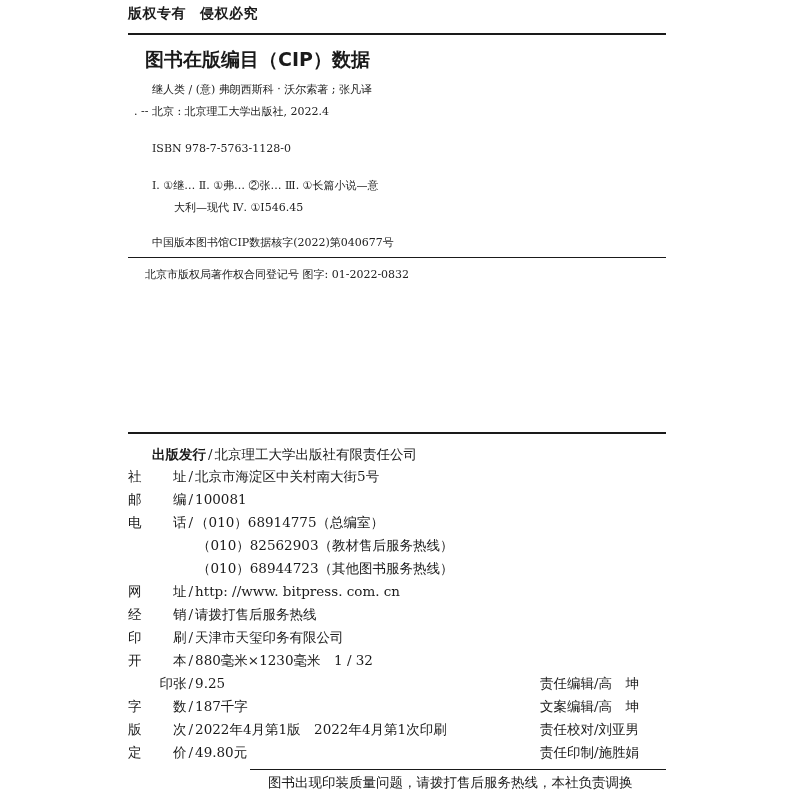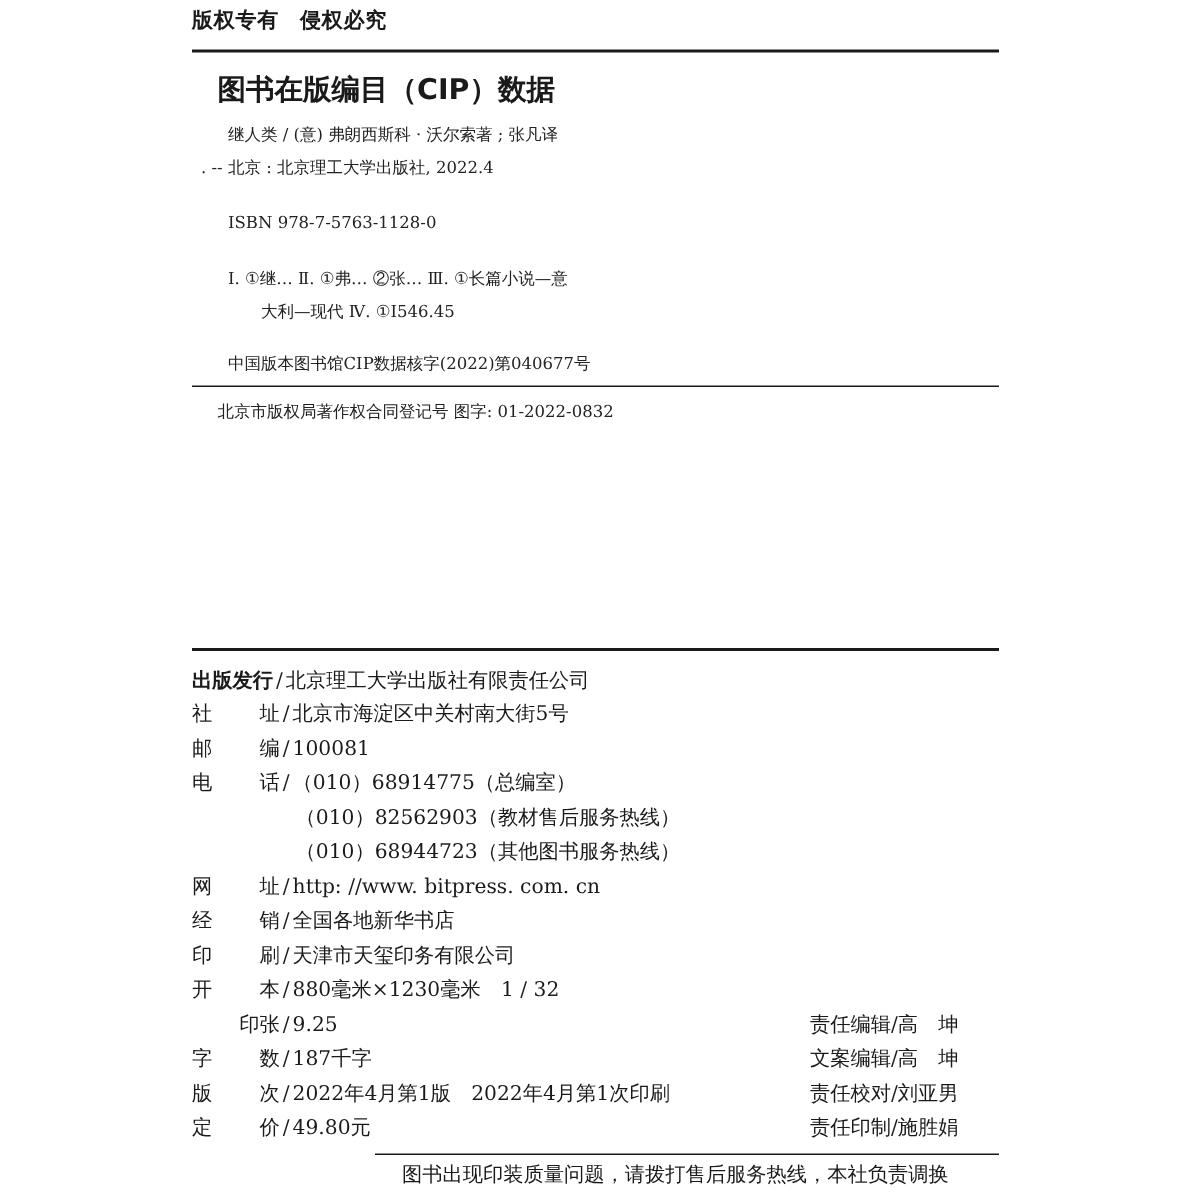--- a/index.html
+++ b/index.html
@@ -41,21 +41,21 @@
 <div class="abs cip-line" style="left:134px; top:104px;">. -- 北京 : 北京理工大学出版社, 2022.4</div>
 <div class="abs cip-line" style="left:152px; top:142px;">ISBN 978-7-5763-1128-0</div>
 <div class="abs cip-line" style="left:152px; top:178px;">Ⅰ. ①继… Ⅱ. ①弗… ②张… Ⅲ. ①长篇小说—意</div>
 <div class="abs cip-line" style="left:134px; top:200px;margin-left:40px;">大利—现代 Ⅳ. ①I546.45</div>
 <div class="abs cip-line" style="left:152px; top:235px;">中国版本图书馆CIP数据核字(2022)第040677号</div>
 <div class="rule" style="left:128px; top:257px; width:538px; height:1px;"></div>
 <div class="abs cip-line" style="left:145px; top:267px;">北京市版权局著作权合同登记号 图字: 01-2022-0832</div>
 
 <div class="rule" style="left:128px; top:432px; width:538px; height:2px;"></div>
 
-<div class="pub-row" style="top:444px;">
+<div class="pub-row" style="top:444px;margin-left:24px;">
   <span class="sans bold">出版发行</span><span class="sep">/</span><span class="val serif">北京理工大学出版社有限责任公司</span>
 </div>
 
 <div class="pub-row" style="top:466px;">
   <span class="lab1 sans" style="width:45px;">社</span><span class="sans">址</span><span class="sep">/</span><span class="val serif">北京市海淀区中关村南大街5号</span>
 </div>
 
 <div class="pub-row" style="top:489px;">
   <span class="lab1 sans" style="width:45px;">邮</span><span class="sans">编</span><span class="sep">/</span><span class="val serif">100081</span>
 </div>
@@ -68,21 +68,21 @@
 </div>
 <div class="pub-row serif" style="top:558px; left:197px;">
   <span>（010）68944723（其他图书服务热线）</span>
 </div>
 
 <div class="pub-row" style="top:581px;">
   <span class="lab1 sans" style="width:45px;">网</span><span class="sans">址</span><span class="sep">/</span><span class="val serif">http: //www. bitpress. com. cn</span>
 </div>
 
 <div class="pub-row" style="top:604px;">
-  <span class="lab1 sans" style="width:45px;">经</span><span class="sans">销</span><span class="sep">/</span><span class="val serif">全国各地新华书店</span>
+  <span class="lab1 sans" style="width:45px;">经</span><span class="sans">销</span><span class="sep">/</span><span class="val serif">请拨打售后服务热线</span>
 </div>
 
 <div class="pub-row" style="top:627px;">
   <span class="lab1 sans" style="width:45px;">印</span><span class="sans">刷</span><span class="sep">/</span><span class="val serif">天津市天玺印务有限公司</span>
 </div>
 
 <div class="pub-row" style="top:650px;">
   <span class="lab1 sans" style="width:45px;">开</span><span class="sans">本</span><span class="sep">/</span><span class="val serif">880毫米×1230毫米　1 / 32</span>
 </div>
 

